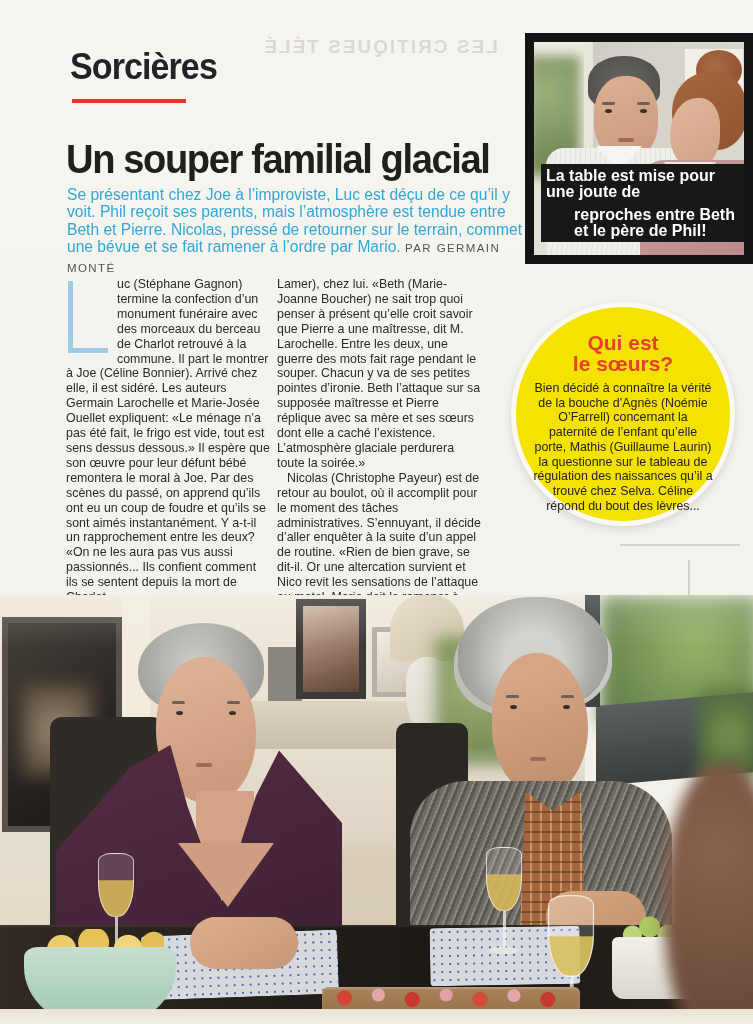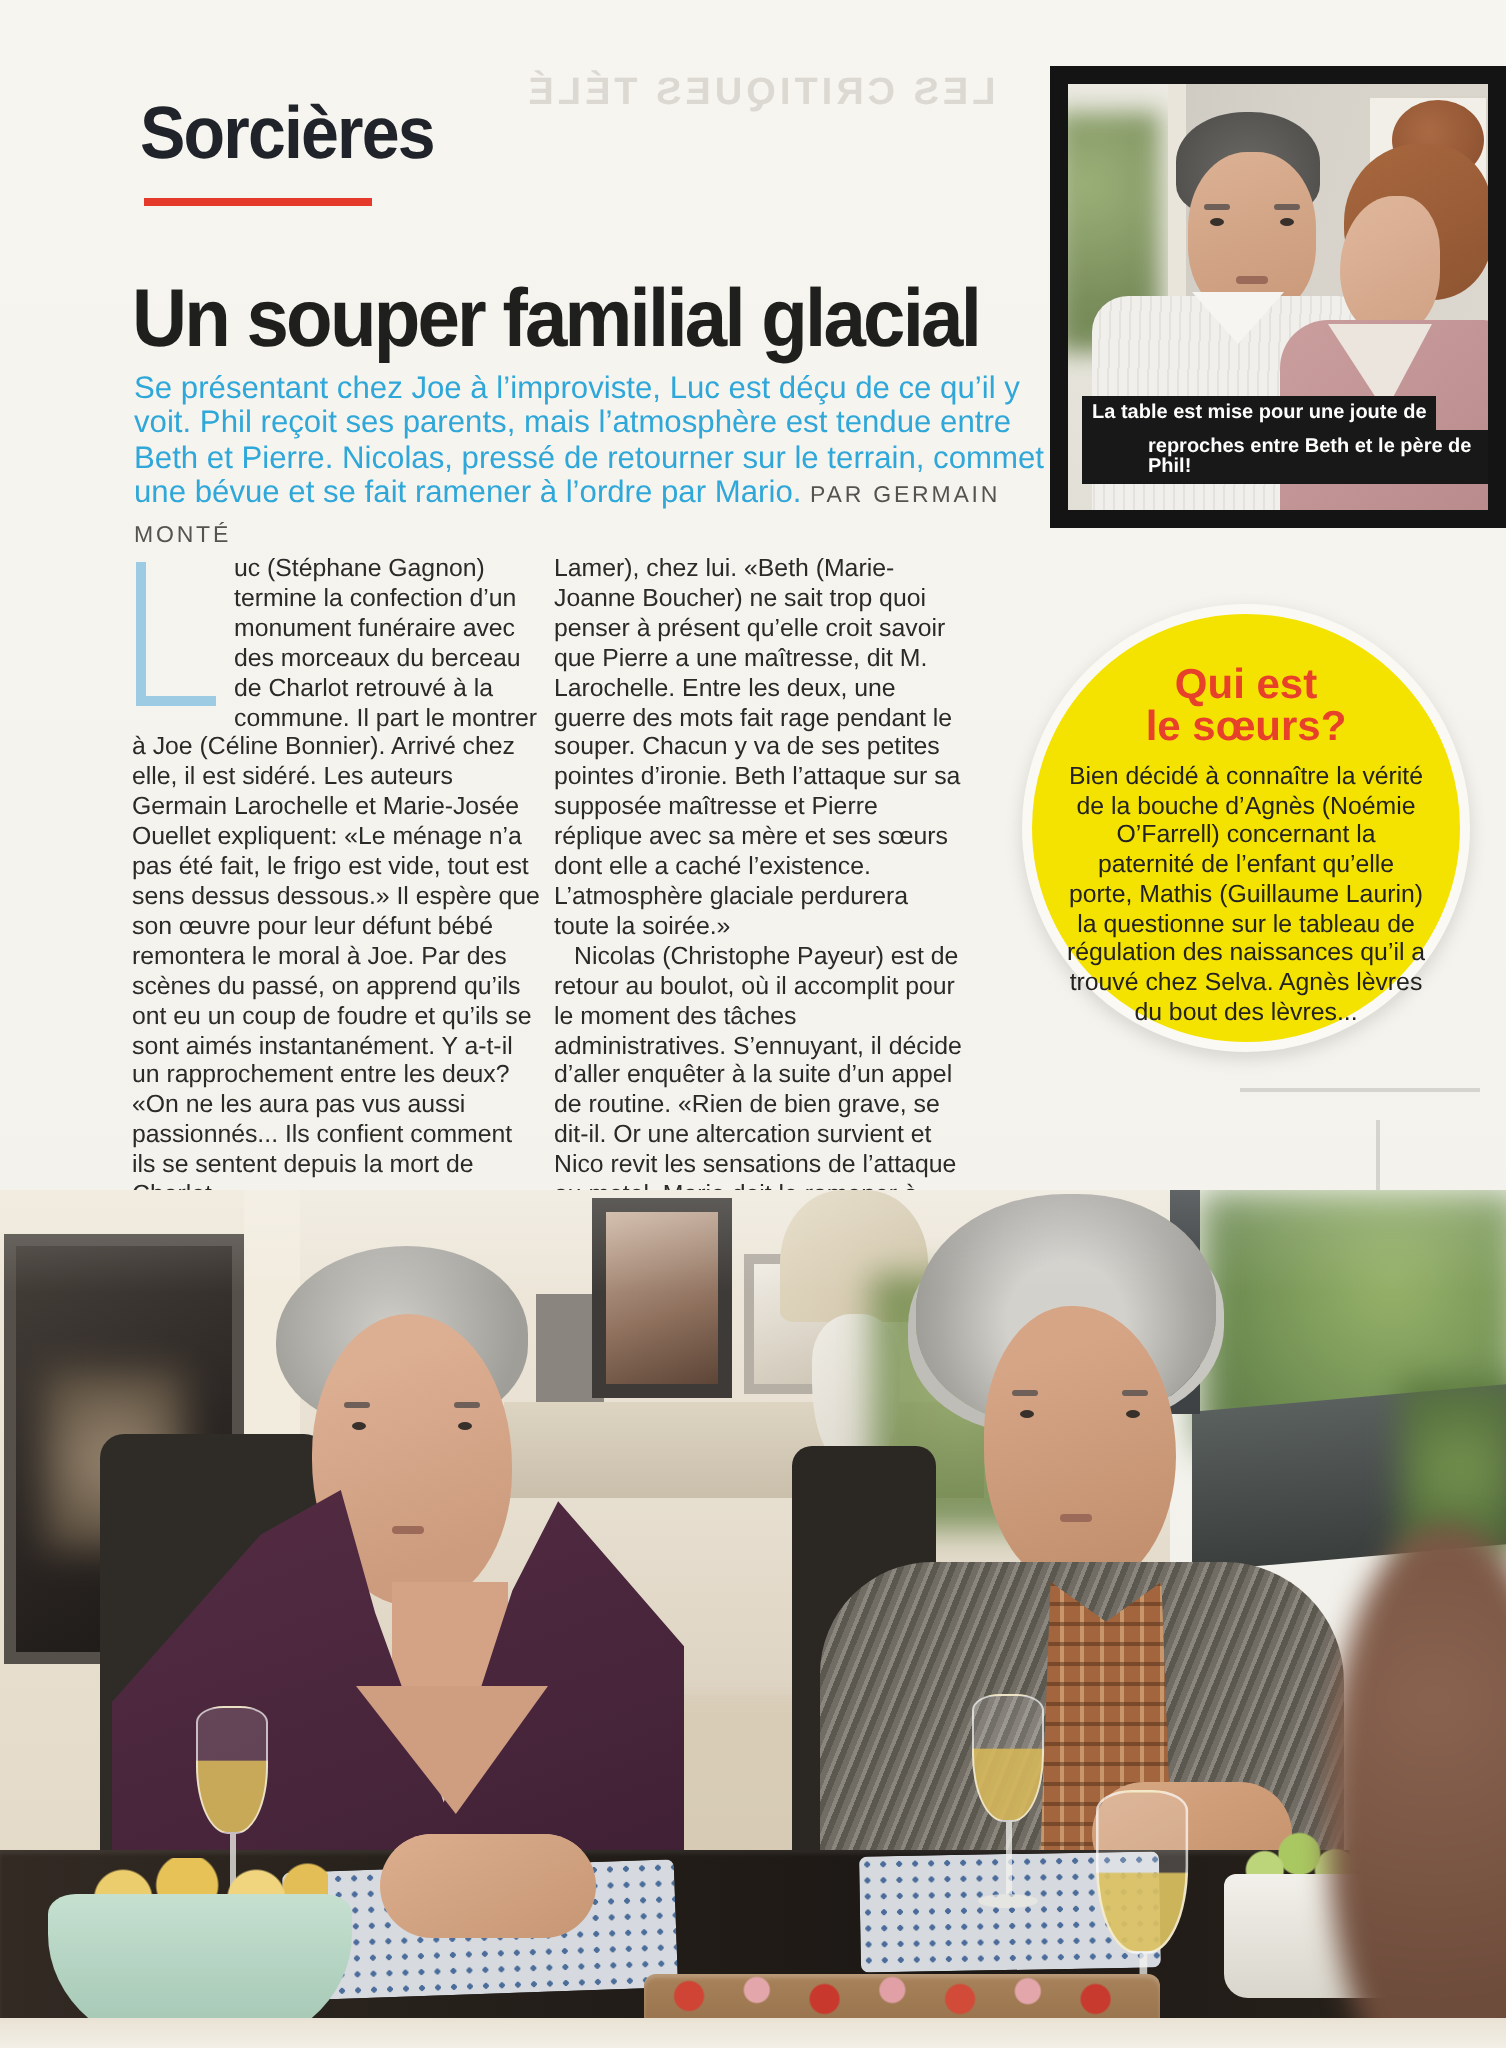--- a/index.html
+++ b/index.html
@@ -78,21 +78,21 @@
     background:linear-gradient(150deg,#a8683f,#8e5431); border-radius:50% 42% 40% 46%; }
   .pt-woman-face { position:absolute; left:136px; top:56px; width:50px; height:70px;
     background:linear-gradient(150deg,#e0b79c,#d0a184); border-radius:58% 42% 50% 50%; }
   .pt-woman-body { position:absolute; left:106px; top:118px; width:112px; height:98px;
     background:linear-gradient(140deg,#cb9e9e,#b88a8c); border-radius:24px 10px 0 0; }
   .pt-woman-top { position:absolute; left:130px; top:120px; width:52px; height:44px;
     background:#ece5dd; clip-path:polygon(0 0,100% 0,55% 100%); }
   .pt-caption { position:absolute; left:7px; bottom:13px; line-height:0; }
   .pt-caption span {
     display:inline-block; background:#181818; color:#fdfdfb;
-    font-size:10px; font-weight:700; line-height:1; padding:3.5px 5px;
+    font-size:16px; font-weight:700; line-height:1; padding:3.5px 5px;
   }
   .pt-caption .l2 { margin-top:0;padding-left:33px; }
   
   .who-circle {
     position:absolute; left:511px; top:302px; width:224px; height:224px;
     background:#f4e300; border:5px solid #fbf9f3; border-radius:50%;
     box-shadow:0 3px 9px rgba(0,0,0,.13);
     text-align:center; padding:25px 17px 0;
   }
   .who-title { font-size:21px; line-height:21px; font-weight:800; color:#e7402b; }
@@ -292,21 +292,21 @@
   </div>
 
   <div class="ghost-line" style="left:688px;top:560px;width:2px;height:120px;"></div>
   <div class="ghost-line" style="left:620px;top:544px;width:120px;height:2px;"></div>
 
   <div class="who-circle">
     <div class="who-title">
       <span>Qui est</span><br>
       <span>le sœurs?</span>
     </div>
-    <div class="who-body">Bien décidé à connaître la vérité de la bouche d’Agnès (Noémie O’Farrell) concernant la paternité de l’enfant qu’elle porte, Mathis (Guillaume Laurin) la questionne sur le tableau de régulation des naissances qu’il a trouvé chez Selva. Agnès lèvres du bout des lèvres...</div>
+    <div class="who-body">Bien décidé à connaître la vérité de la bouche d’Agnès (Noémie O’Farrell) concernant la paternité de l’enfant qu’elle porte, Mathis (Guillaume Laurin) la questionne sur le tableau de régulation des naissances qu’il a trouvé chez Selva. Céline répond du bout des lèvres...</div>
   </div>
 
   <div class="photo-bottom pb">
     <div class="pb-fireplace-wall"></div>
     <div class="pb-fireplace"></div>
     <div class="pb-fire-glow"></div>
     <div class="pb-pillar"></div>
 
     <div class="pb-frame3"></div>
     <div class="pb-frame1">

